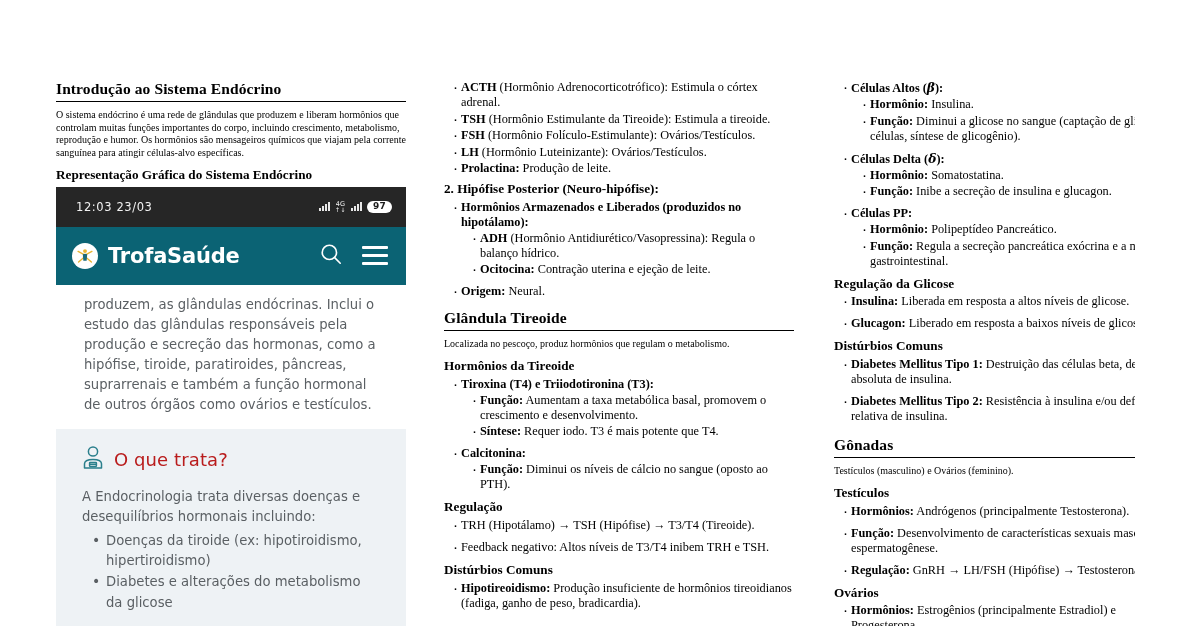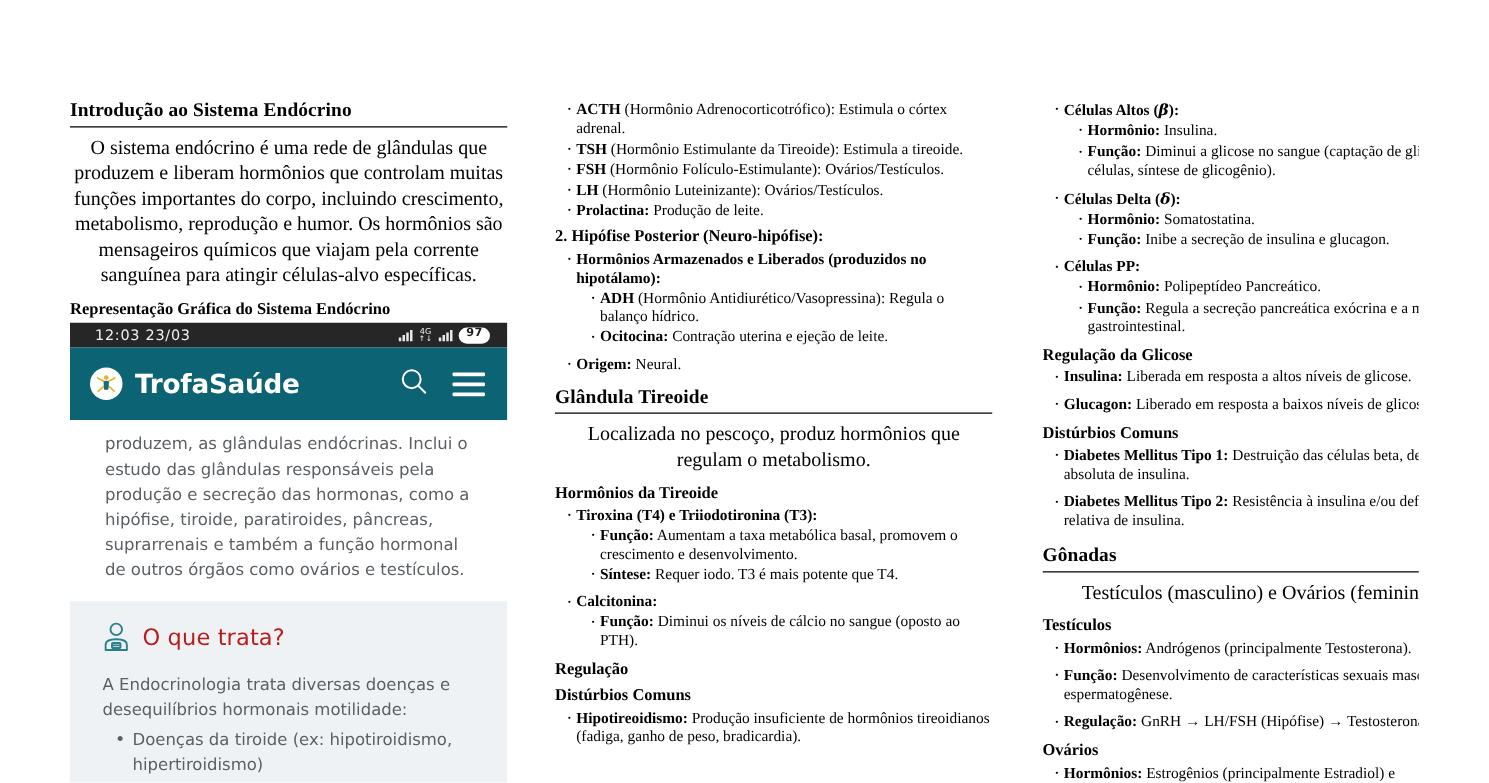--- a/index.html
+++ b/index.html
@@ -39,24 +39,24 @@
     line-height: 1.15;
     letter-spacing: 0.1px;
   }
   .rule {
     border: 0;
     border-top: 1.6px solid #000;
     margin: 0 0 7px 0;
     width: 100%;
   }
   p.body {
-    font-size: 16px;
+    font-size: 10px;
     line-height: 1.28;
     margin: 0 0 7px 0;
-    text-align: center;
+    text-align: left;
   }
   h2.sub {
     font-size: 13.2px;
     font-weight: bold;
     margin: 5px 0 3px 0;
     line-height: 1.2;
   }
   ul.lst {
     list-style: none;
     margin: 0 0 3px 0;
@@ -83,21 +83,21 @@
   .gk { font-family: "DejaVu Serif", serif; font-style: italic; }
 
   
   .phone {
     width: 350px;
     background: #ffffff;
     margin-top: 4px;
     overflow: hidden;
   }
   .statusbar {
-    height: 20px;
+    height: 40px;
     background: #262626;
     display: flex;
     align-items: center;
     justify-content: space-between;
     padding: 0 14px 0 20px;
     color: #f2f2f2;
     font-family: "DejaVu Sans", sans-serif;
   }
   .sb-time { font-size: 11.5px; letter-spacing: 0.6px; }
   .sb-right { display: flex; align-items: center; gap: 5px; }
@@ -254,21 +254,21 @@
             <span>
               <svg width="22" height="24" viewBox="0 0 22 24" fill="none" stroke="#2a7f8c" stroke-width="1.5">
                 <circle cx="11" cy="6.5" r="4.6"></circle>
                 <path d="M2.5 23 v-4.2 q0-4.4 8.5-4.4 t8.5 4.4 V23 z" stroke-linejoin="round"></path>
                 <rect x="7.6" y="17.4" width="6.8" height="4" rx="0.6"></rect>
                 <line x1="7.6" y1="19.3" x2="14.4" y2="19.3"></line>
               </svg>
             </span>
             <span class="panel-title">O que trata?</span>
           </div>
-          <p class="panel-text">A Endocrinologia trata diversas doenças e desequilíbrios hormonais motilidade:</p>
+          <p class="panel-text">A Endocrinologia trata diversas doenças e desequilíbrios hormonais incluindo:</p>
           <ul class="panel-list">
             <li>Doenças da tiroide (ex: hipotiroidismo, hipertiroidismo)</li>
             <li>Diabetes e alterações do metabolismo da glicose</li>
 
           </ul>
         </div>
       </div>
     </div>
 
     <div class="col mid">
@@ -308,20 +308,24 @@
         </li>
         <li>
           <span class="b">Calcitonina:</span>
           <ul class="lst">
             <li><span class="b">Função:</span><span> Diminui os níveis de cálcio no sangue (oposto ao PTH).</span></li>
           </ul>
         </li>
       </ul>
 
       <h2 class="sub">Regulação</h2>
+      <ul class="lst spaced">
+        <li>TRH (Hipotálamo) → TSH (Hipófise) → T3/T4 (Tireoide).</li>
+        <li>Feedback negativo: Altos níveis de T3/T4 inibem TRH e TSH.</li>
+      </ul>
 
       <h2 class="sub">Distúrbios Comuns</h2>
       <ul class="lst spaced">
         <li><span class="b">Hipotireoidismo:</span><span> Produção insuficiente de hormônios tireoidianos (fadiga, ganho de peso, bradicardia).</span></li>
 
       </ul>
     </div>
 
     <div class="col right">
       <ul class="lst spaced">

